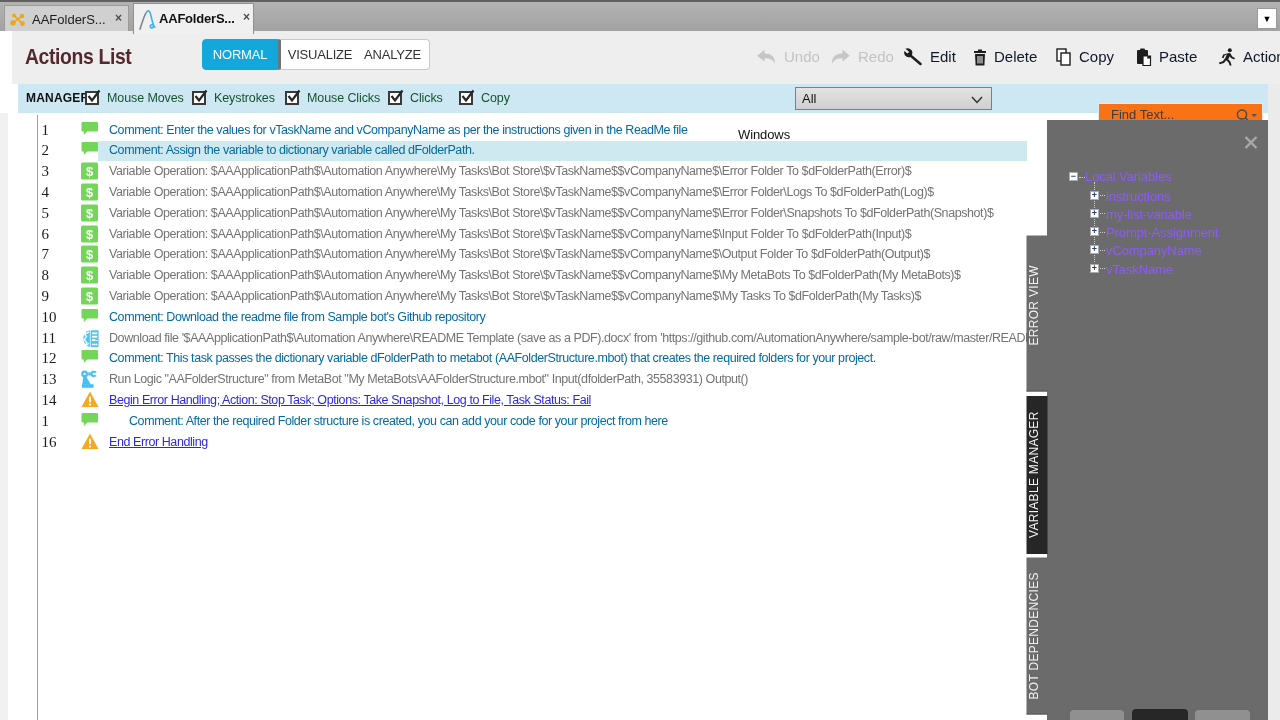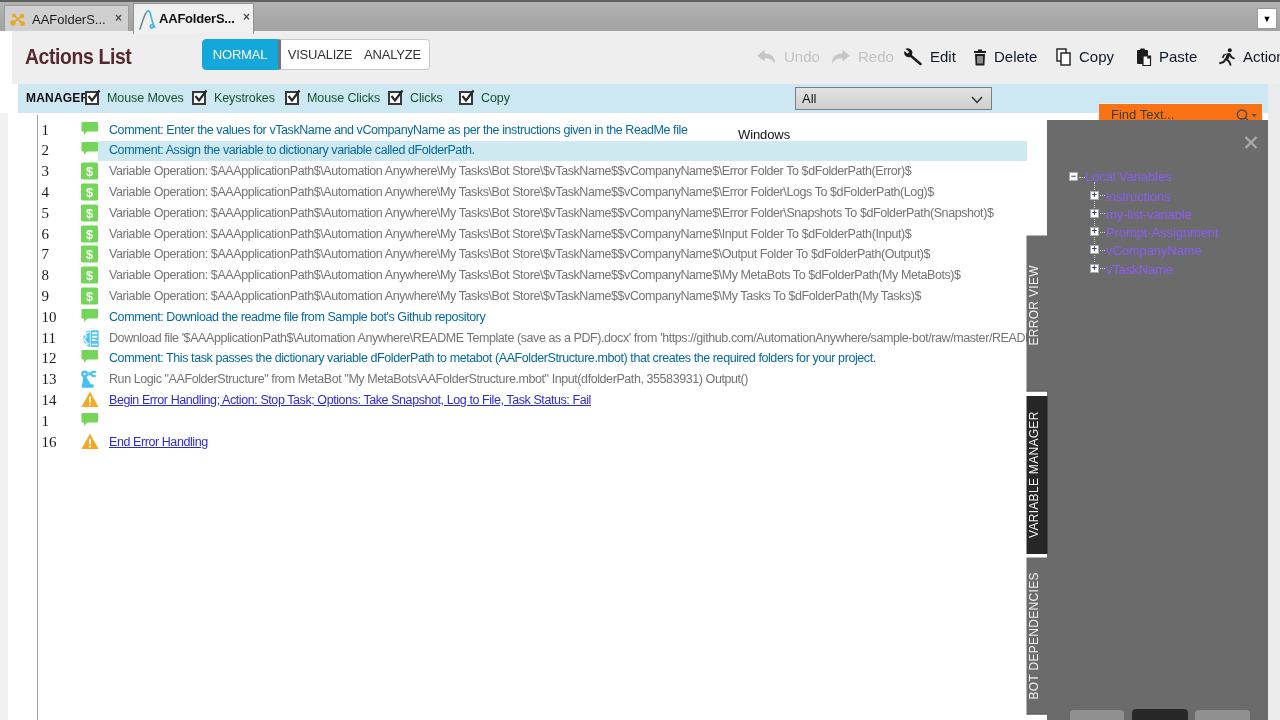--- a/index.html
+++ b/index.html
@@ -304,20 +304,21 @@
           <rect x="8" y="5.5" width="2" height="6" rx="1" fill="#fff"></rect>
           <circle cx="9" cy="13.6" r="1.1" fill="#fff"></circle>
         </svg></span>
       <span class="rtx blue" style="left:109px">Begin Error Handling; Action: Stop Task; Options: Take Snapshot, Log to File,  Task Status: Fail</span>
     </div>
     <div class="row" style="top:410.8px">
       <span class="num">1</span>
       <span class="ric"><svg width="18" height="16" viewBox="0 0 18 16">
           <path d="M1.5 1 Q0.5 1 0.5 2 L0.5 9.6 Q0.5 10.6 1.5 10.6 L2.8 10.6 L2.8 14 L6.2 10.6 L16 10.6 Q17 10.6 17 9.6 L17 2 Q17 1 16 1 Z" fill="#73d658"></path>
         </svg></span>
+      <span class="rtx green" style="left:129px">Comment: After the required Folder structure is created, you can add your code for your project from here</span>
     </div>
     <div class="row" style="top:431.6px">
       <span class="num">16</span>
       <span class="ric"><svg width="18" height="17" viewBox="0 0 18 17">
           <path d="M9 0.5 L17.5 16 L0.5 16 Z" fill="#f6a823"></path>
           <rect x="8" y="5.5" width="2" height="6" rx="1" fill="#fff"></rect>
           <circle cx="9" cy="13.6" r="1.1" fill="#fff"></circle>
         </svg></span>
       <span class="rtx blue" style="left:109px">End Error Handling</span>
     </div>

